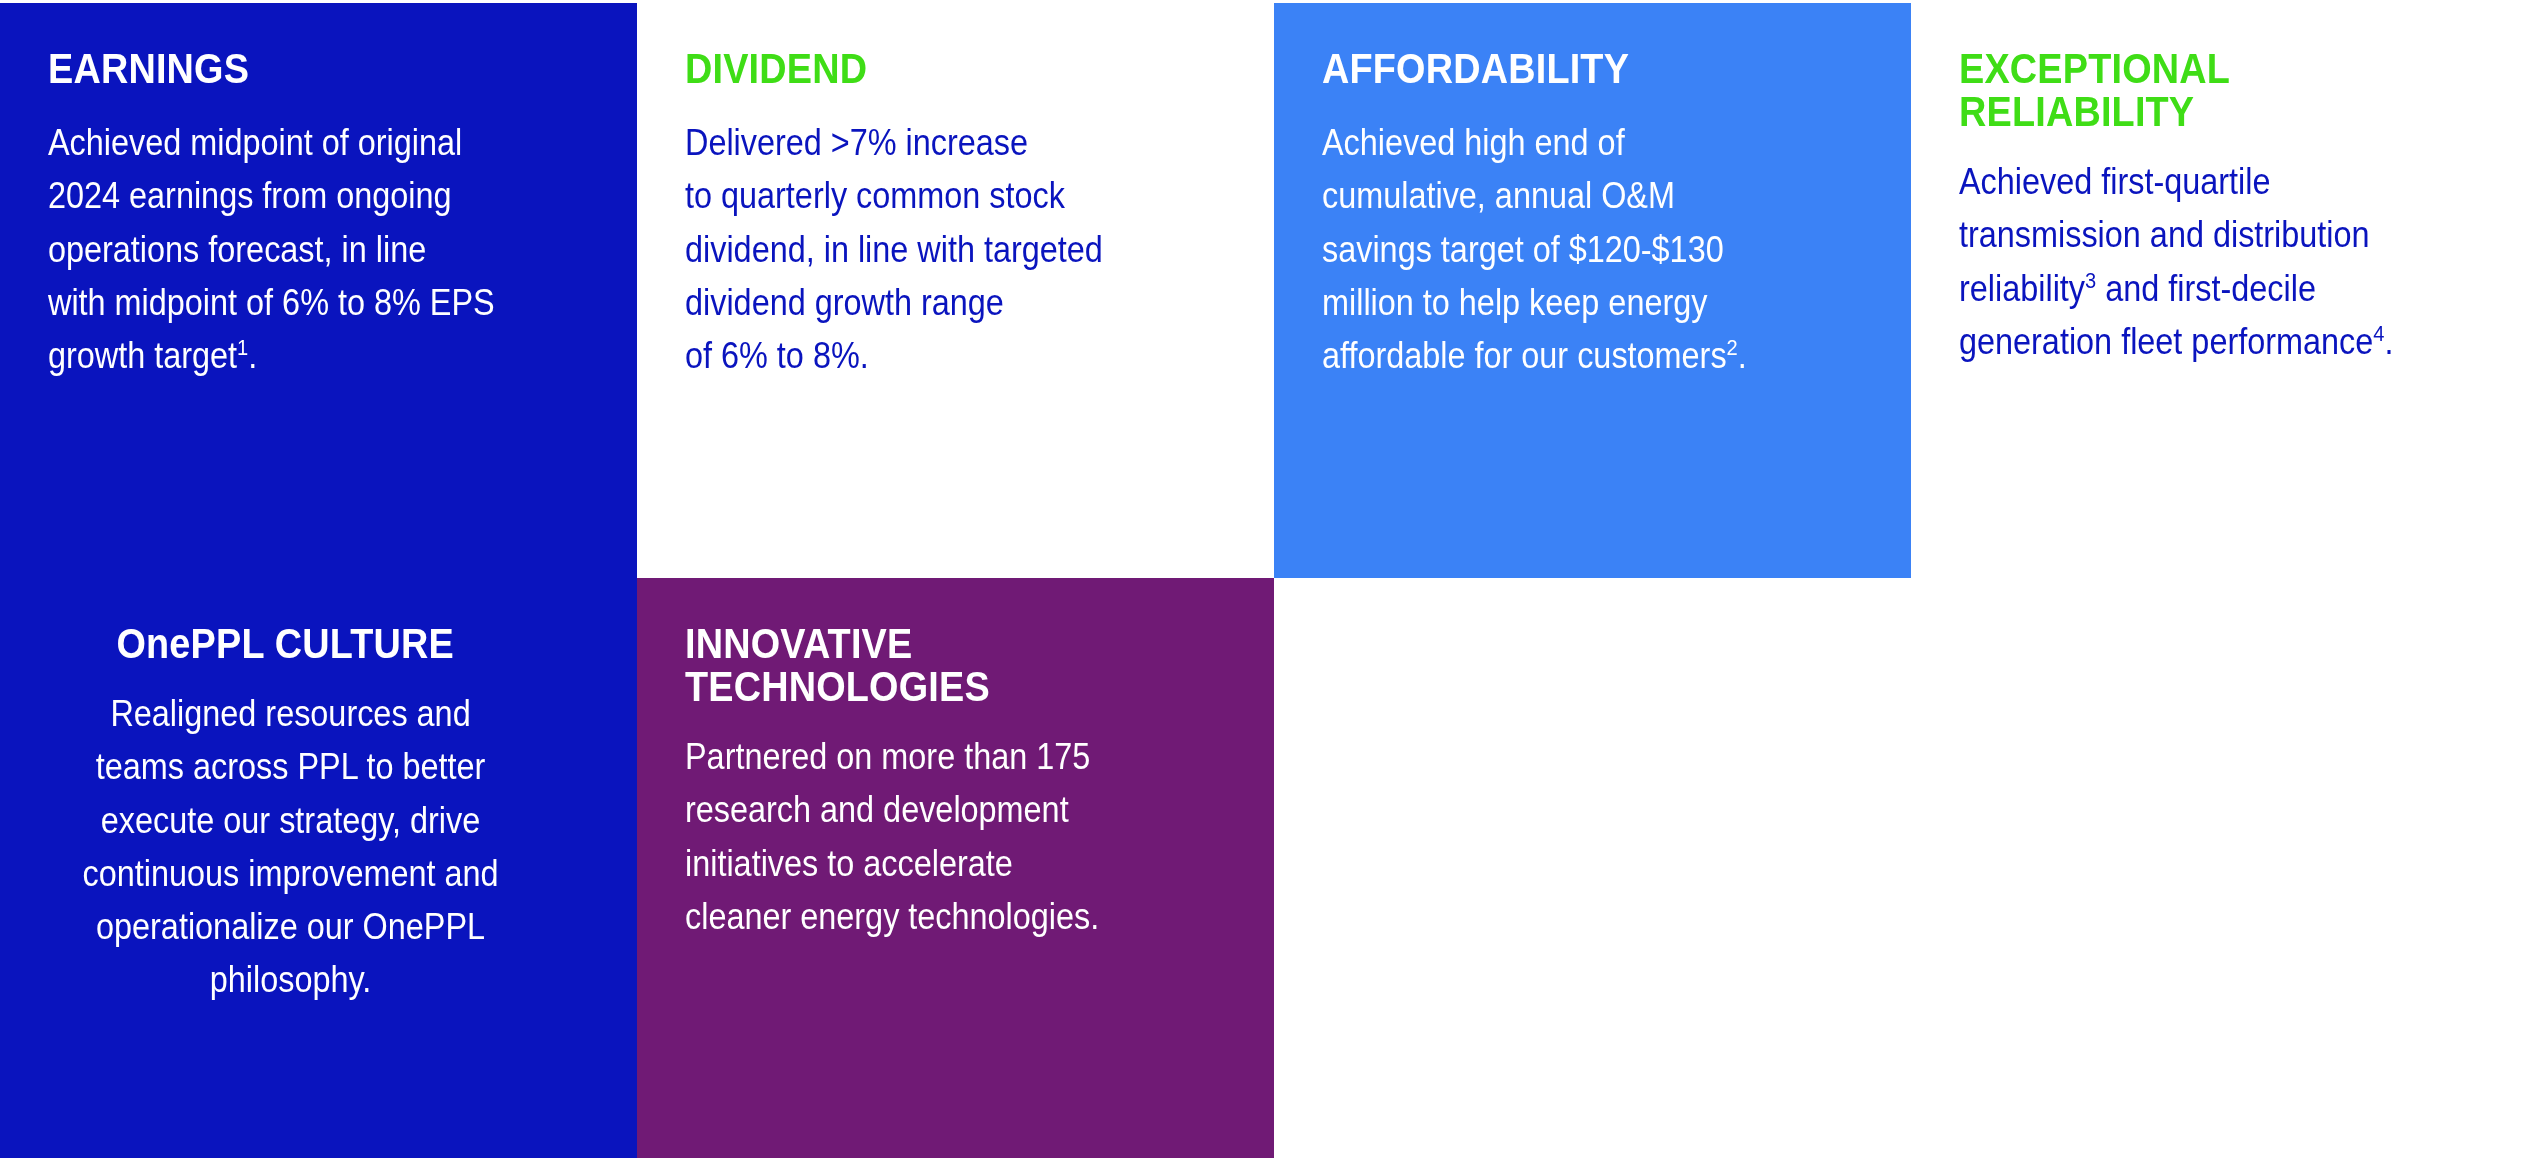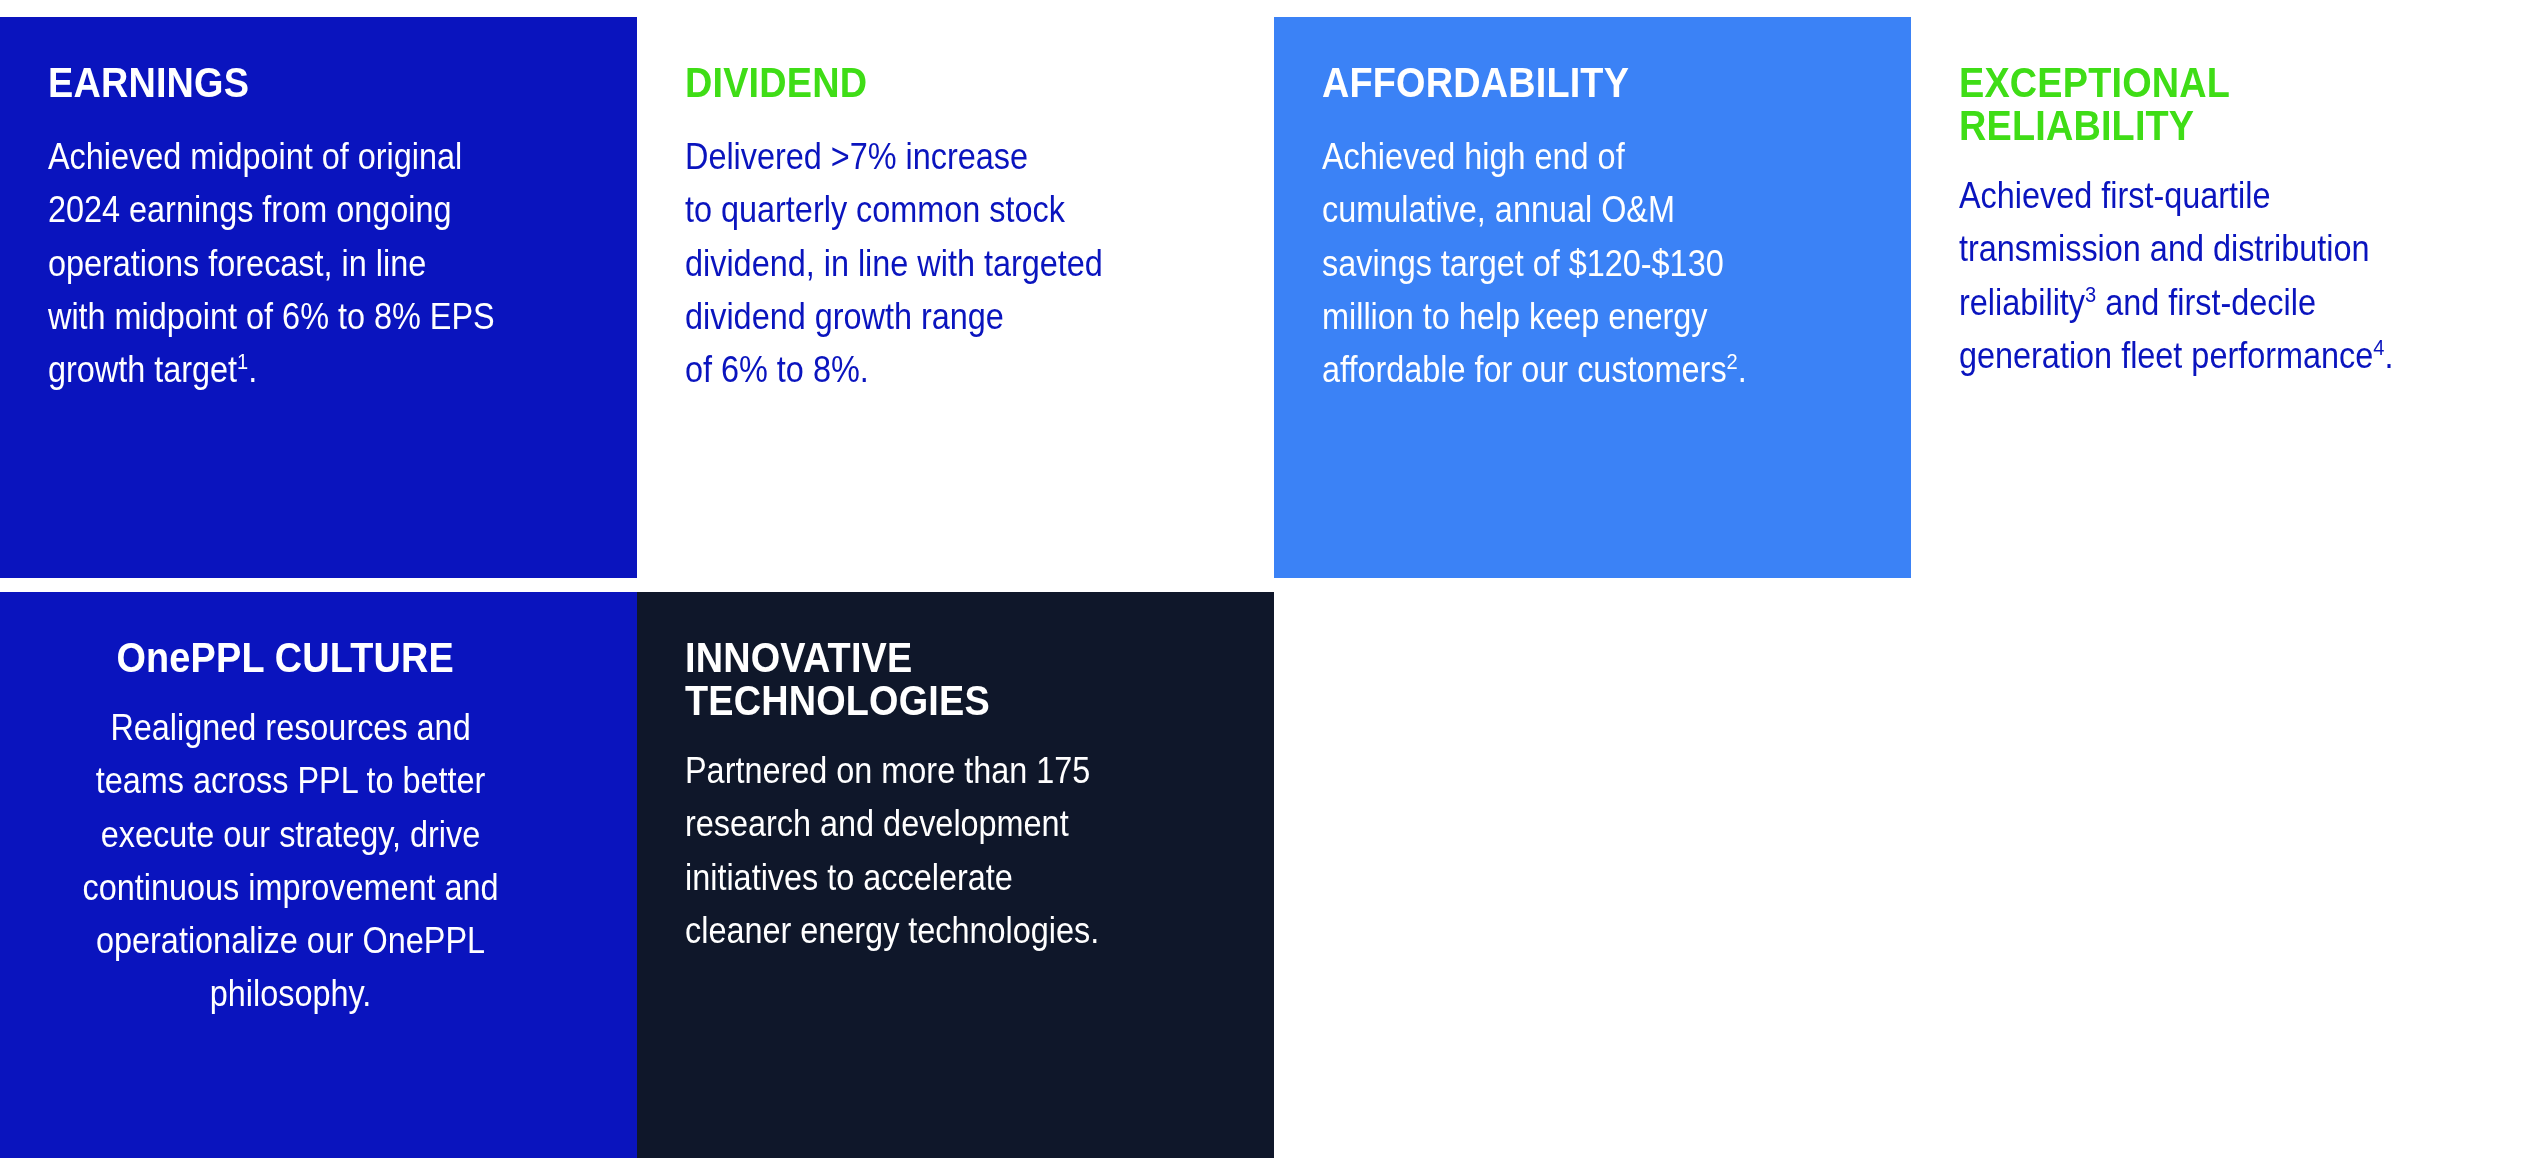--- a/index.html
+++ b/index.html
@@ -27,21 +27,20 @@
     height: 1155px;
     display: grid;
     grid-template-columns: 637px 637px 637px 637px;
     grid-template-rows: 575px 580px;
   }
   .card {
     position: relative;
     box-sizing: border-box;
     padding: 44px 50px 0 48px;
     overflow: hidden;
-    margin-top: 14px;
   }
   .card.blue {
     background: #0A14BE;
   }
   .card.white {
     background: #ffffff;
   }
   
 
   .card-title {
@@ -127,21 +126,21 @@
       <div class="card-title title-white" style="color: rgb(255, 255, 255);">OnePPL CULTURE</div>
       <div class="card-body body-white" style="color: rgb(255, 255, 255);"><span>Realigned resources and
 teams across PPL to better
 execute our strategy, drive
 continuous improvement and
 operationalize our OnePPL
 philosophy.</span></div>
     </div>
 
 
-    <div class="card blue row2" style="background: #0f172a;">
+    <div class="card blue row2" style="background: #701a75;">
       <div class="card-title title-white" style="color: rgb(255, 255, 255);">INNOVATIVE
 TECHNOLOGIES</div>
       <div class="card-body body-white" style="color: rgb(255, 255, 255);"><span>Partnered on more than 175
 research and development
 initiatives to accelerate
 cleaner energy technologies.</span></div>
     </div>
 
   </div>
 </div>

